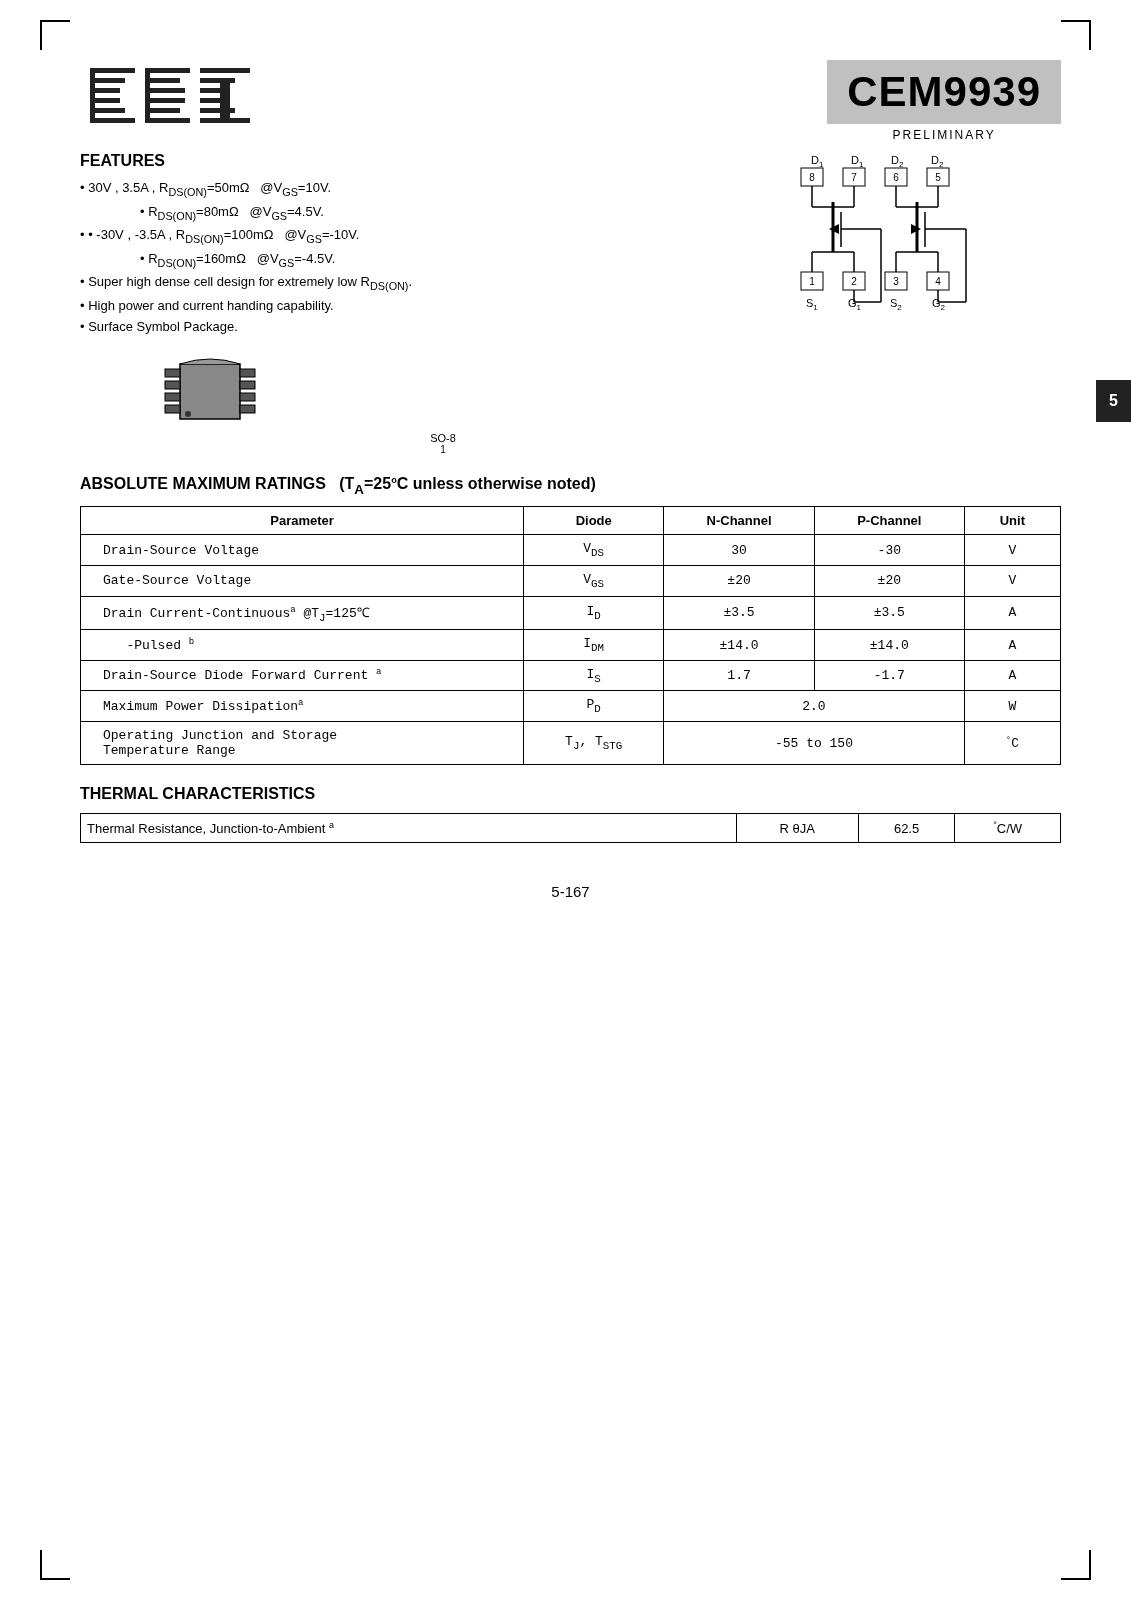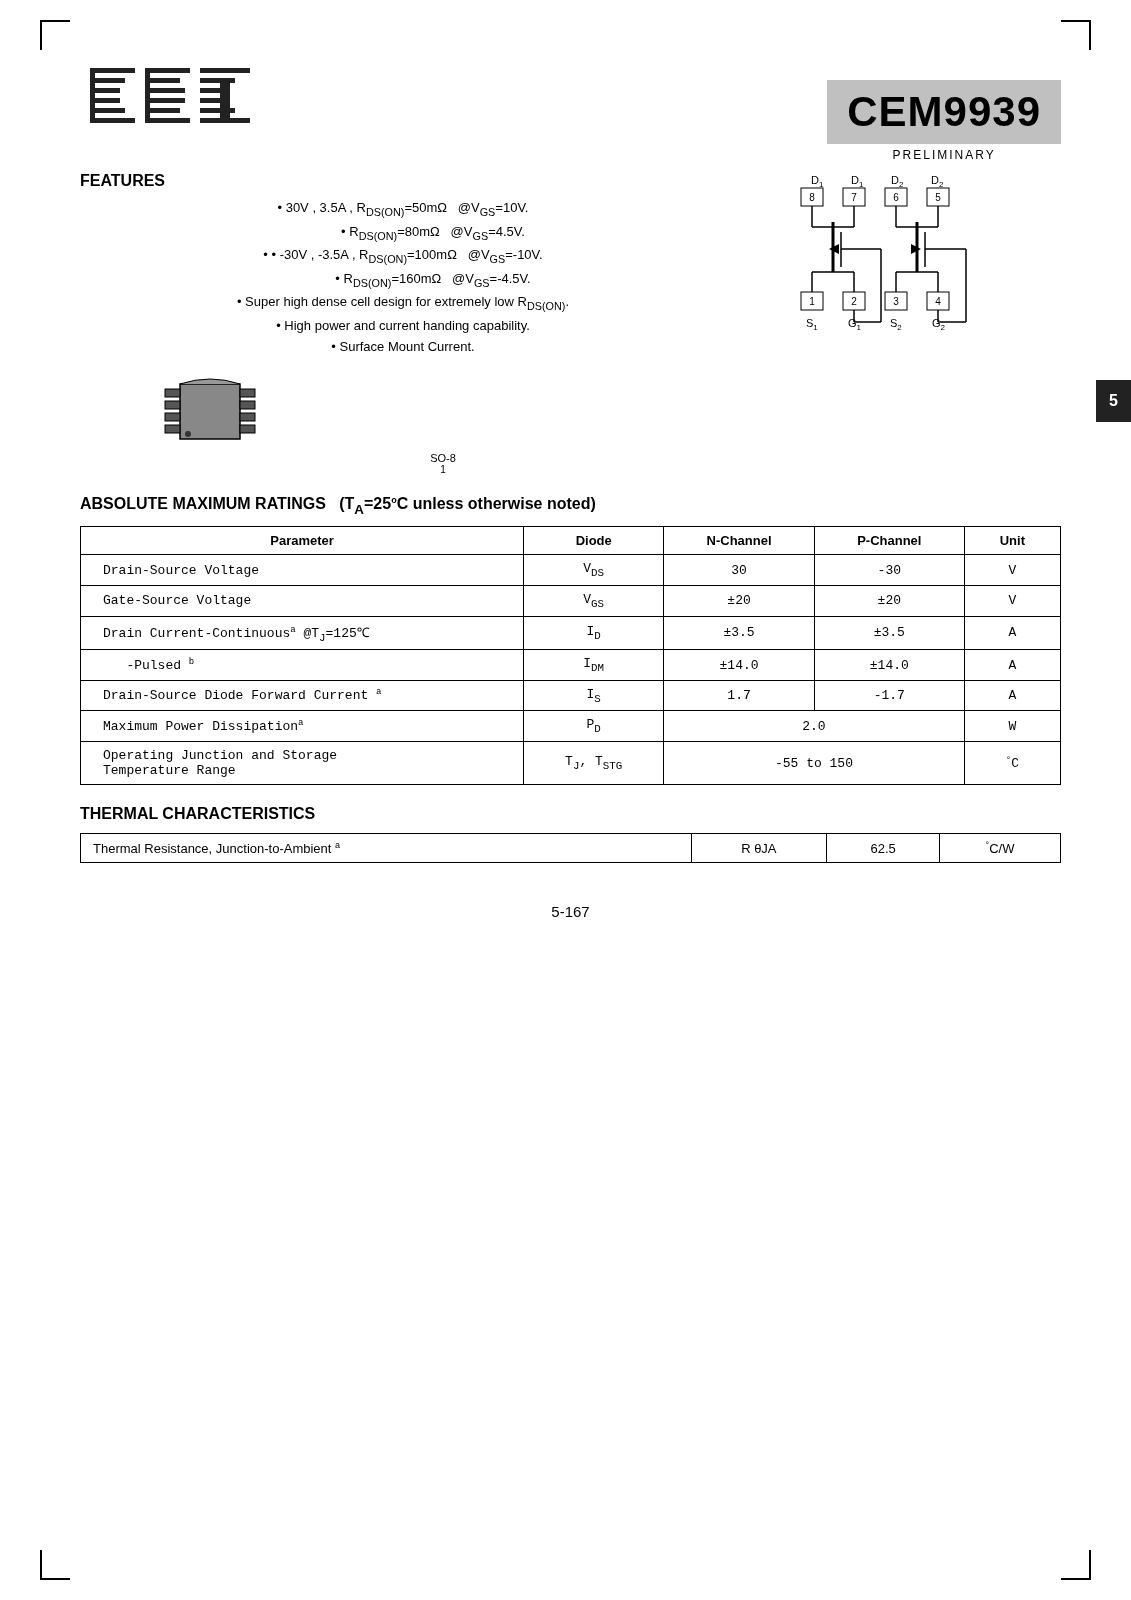--- a/index.html
+++ b/index.html
@@ -47,21 +47,20 @@
       width: 180px;
       height: 80px;
     }
     .part-number-area {
       text-align: right;
     }
     .part-number-box {
       background: #c0c0c0;
       padding: 8px 20px;
       display: inline-block;
-      margin-top: 20px;
     }
     .part-number {
       font-size: 42px;
       font-weight: bold;
       color: #000;
       letter-spacing: 1px;
     }
     .preliminary {
       font-size: 12px;
       letter-spacing: 2px;
@@ -108,21 +107,20 @@
       display: flex;
       gap: 45px;
       margin-bottom: 20px;
     }
     .features-text {
       flex: 1;
     }
     .features-text ul {
       list-style: none;
       padding: 0;
-      text-align: center;
     }
     .features-text li {
       margin-bottom: 6px;
       font-size: 13px;
     }
     .features-text li::before {
       content: "• ";
     }
 
     
@@ -155,21 +153,21 @@
       text-align: left;
     }
     .thermal-table {
       width: 100%;
       border-collapse: collapse;
       font-size: 13px;
     }
     .thermal-table th,
     .thermal-table td {
       border: 1px solid #000;
-      padding: 6px 12px;
+      padding: 6px 6px;
     }
     .thermal-table td {
       text-align: center;
     }
     .thermal-table td:first-child {
       text-align: left;
     }
 
     .page-number {
       text-align: center;
@@ -248,21 +246,21 @@
   <div class="features-content">
     <div class="features-text">
       <div class="section-header">FEATURES</div>
       <ul>
         <li>30V , 3.5A , R<sub>DS(ON)</sub>=50mΩ &nbsp; @V<sub>GS</sub>=10V.</li>
         <li style="list-style:none; margin-left:60px;">R<sub>DS(ON)</sub>=80mΩ &nbsp; @V<sub>GS</sub>=4.5V.</li>
         <li style="list-style:none;">• -30V , -3.5A , R<sub>DS(ON)</sub>=100mΩ &nbsp; @V<sub>GS</sub>=-10V.</li>
         <li style="list-style:none; margin-left:60px;">R<sub>DS(ON)</sub>=160mΩ &nbsp; @V<sub>GS</sub>=-4.5V.</li>
         <li>Super high dense cell design for extremely low R<sub>DS(ON)</sub>.</li>
         <li>High power and current handing capability.</li>
-        <li>Surface Mount Current.</li>
+        <li>Surface Symbol Package.</li>
       </ul>
 
       <div style="margin-top: 15px; margin-left: 80px;">
         <svg width="100" height="80" viewBox="0 0 100 80">
 
           <rect x="20" y="15" width="60" height="55" fill="#888" stroke="#000" stroke-width="1.5"></rect>
 
           <rect x="5" y="20" width="15" height="8" fill="#555" stroke="#000" stroke-width="1"></rect>
           <rect x="5" y="32" width="15" height="8" fill="#555" stroke="#000" stroke-width="1"></rect>
           <rect x="5" y="44" width="15" height="8" fill="#555" stroke="#000" stroke-width="1"></rect>

